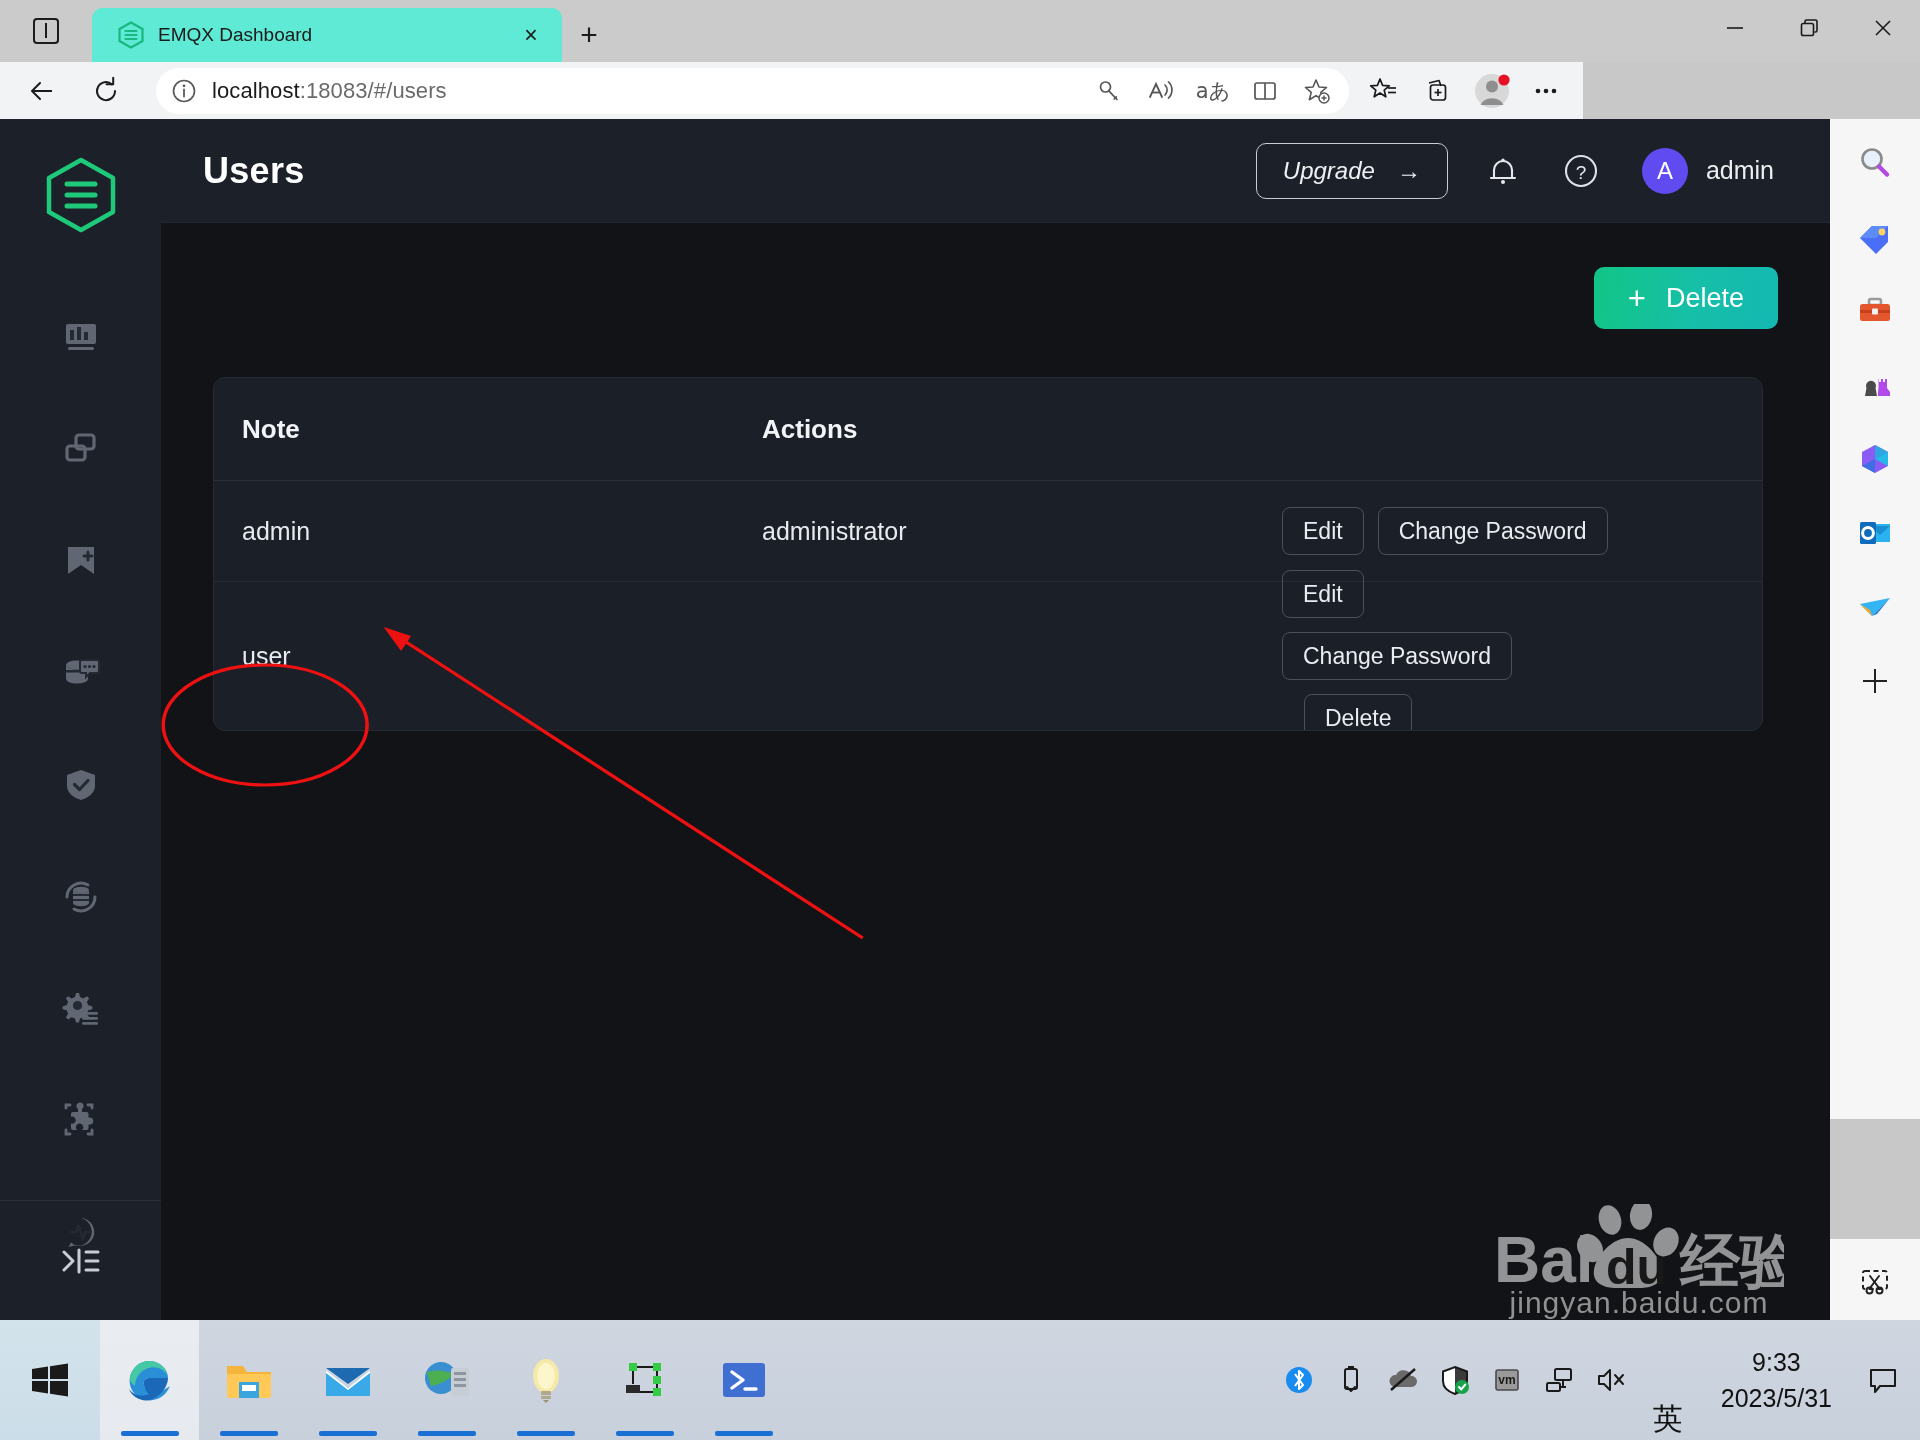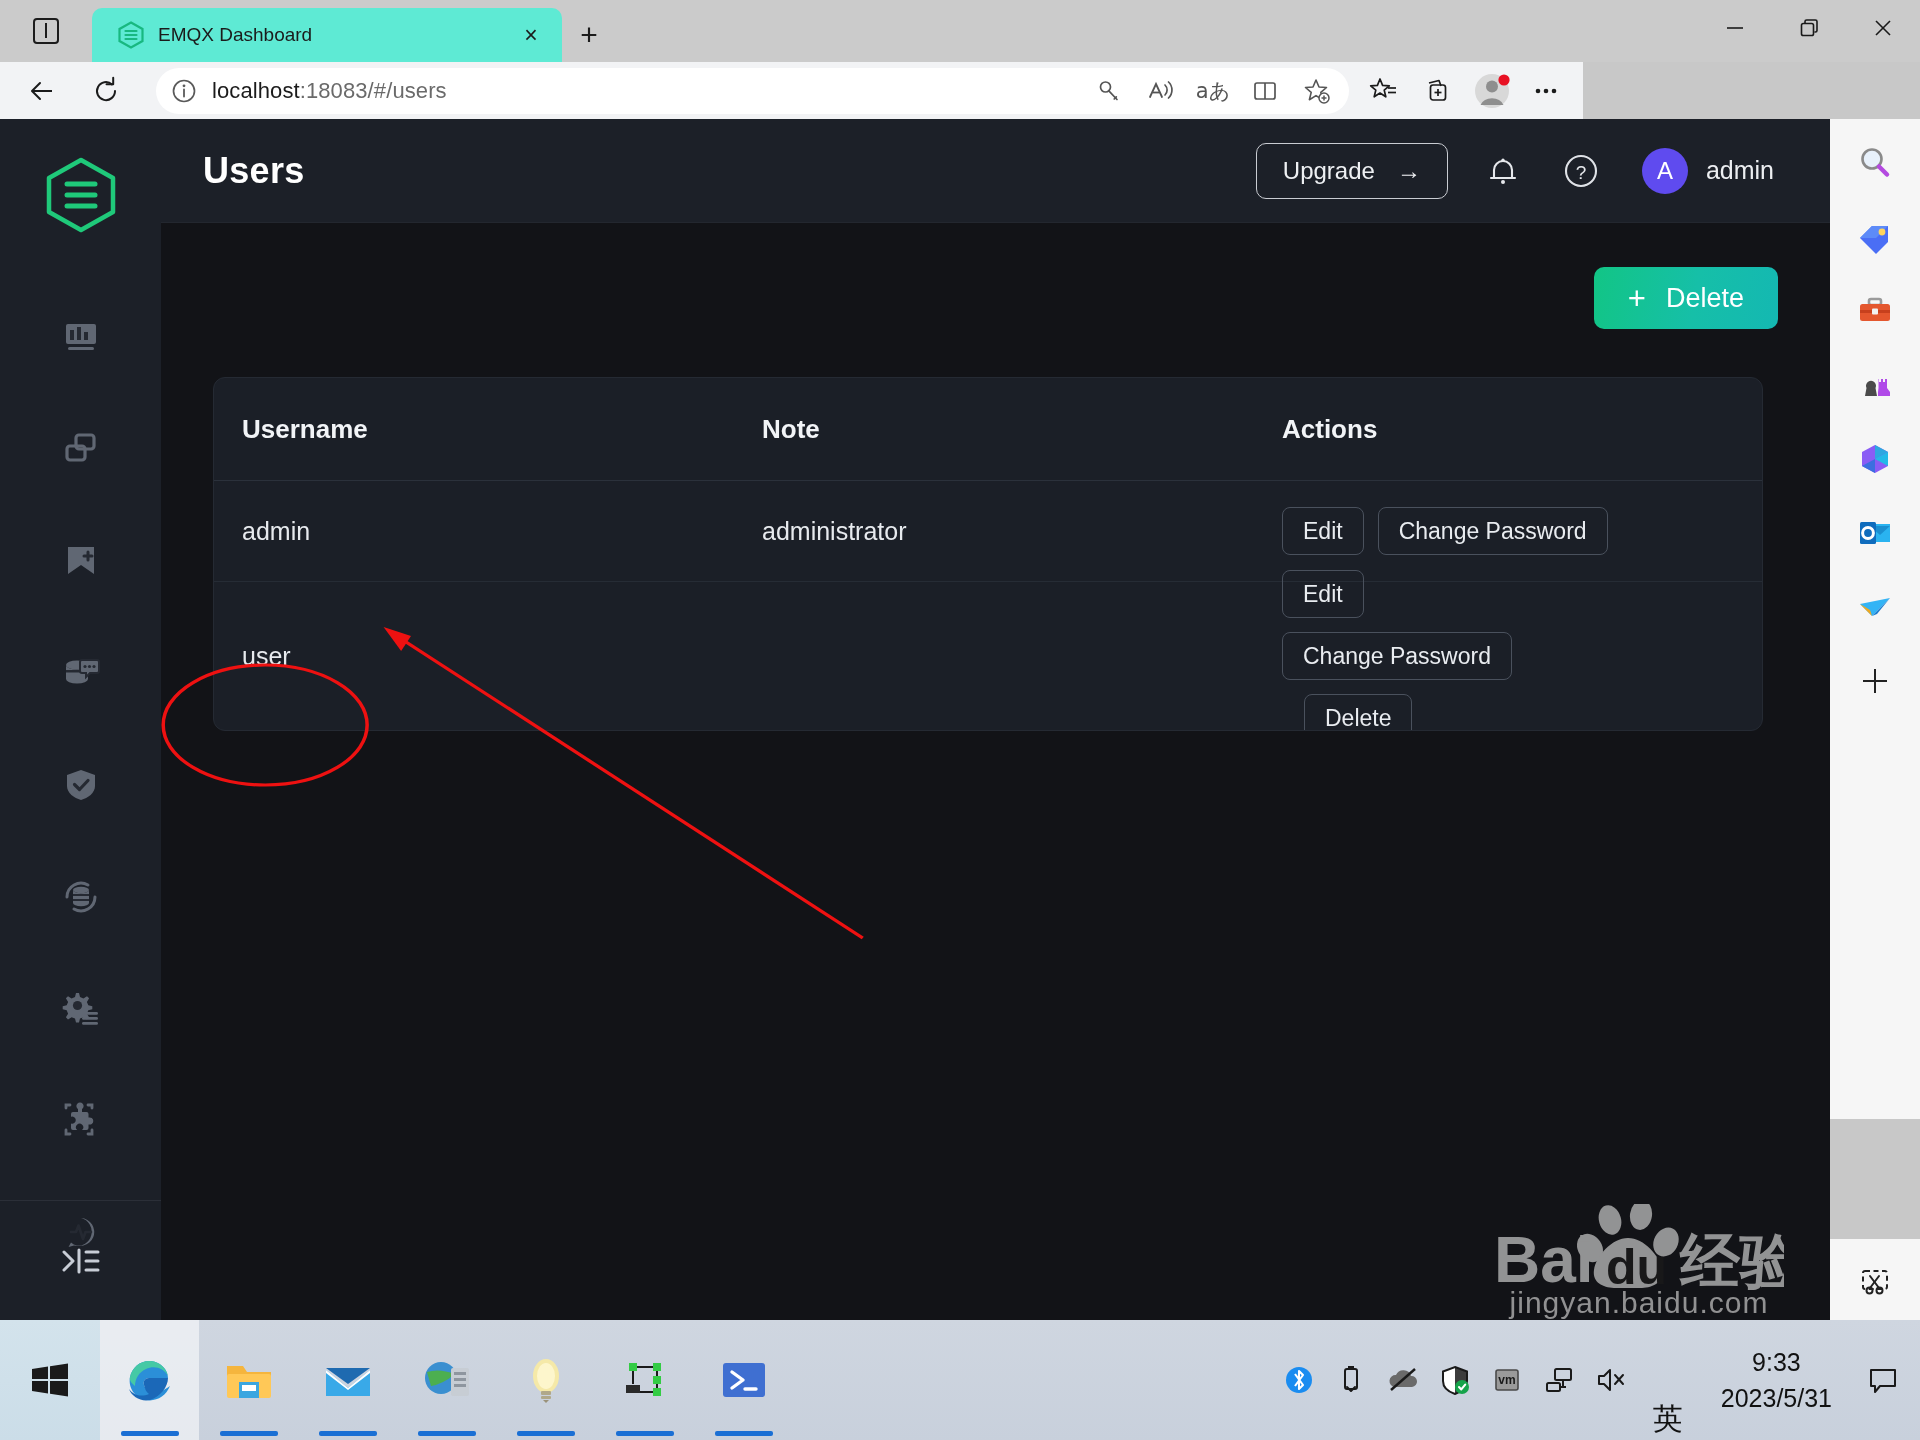--- a/index.html
+++ b/index.html
@@ -130,20 +130,21 @@
   .topbar {
     height: 104px; background: #1c2028; display: flex; align-items: center;
     padding: 0 56px 0 42px; border-bottom: 1px solid #23272f;
   }
   .page-title { font-size: 36px; font-weight: bold; color: #ffffff; letter-spacing: 0.3px; }
   .topbar-right { margin-left: auto; display: flex; align-items: center; gap: 32px; }
   .upgrade-btn {
     height: 56px; padding: 0 26px; border: 1px solid #c9ccd2; border-radius: 10px;
     color: #eef0f3; font-size: 24px; display: flex; align-items: center; gap: 22px;
     background: transparent;
+    font-style: italic;
   }
   .icon-btn {
     width: 46px; height: 46px; display: flex; align-items: center; justify-content: center;
     color: #e6e8ec;
   }
   .user-chip { display: flex; align-items: center; gap: 18px; margin-left: 6px; }
   .avatar {
     width: 46px; height: 46px; border-radius: 50%; background: #5f4bef;
     color: #fff; font-size: 24px; display: flex; align-items: center; justify-content: center;
   }
@@ -562,21 +563,20 @@
       <div class="main-area">
         <div class="toolbar-row">
           <button class="create-btn">
             <span class="plus-sign">+</span>
             <span>Delete</span>
           </button>
         </div>
 
         <div class="table-card">
           <div class="trow thead">
-            <div class="cell col-user">Username</div>
             <div class="cell col-note">Note</div>
             <div class="cell col-actions">
               <span style="font-size:26px;font-weight:bold;color:#f2f4f7;">Actions</span>
             </div>
           </div>
 
           <div class="trow tbody-row row-1">
             <div class="cell col-user">admin</div>
             <div class="cell col-note">administrator</div>
             <div class="cell col-actions">

